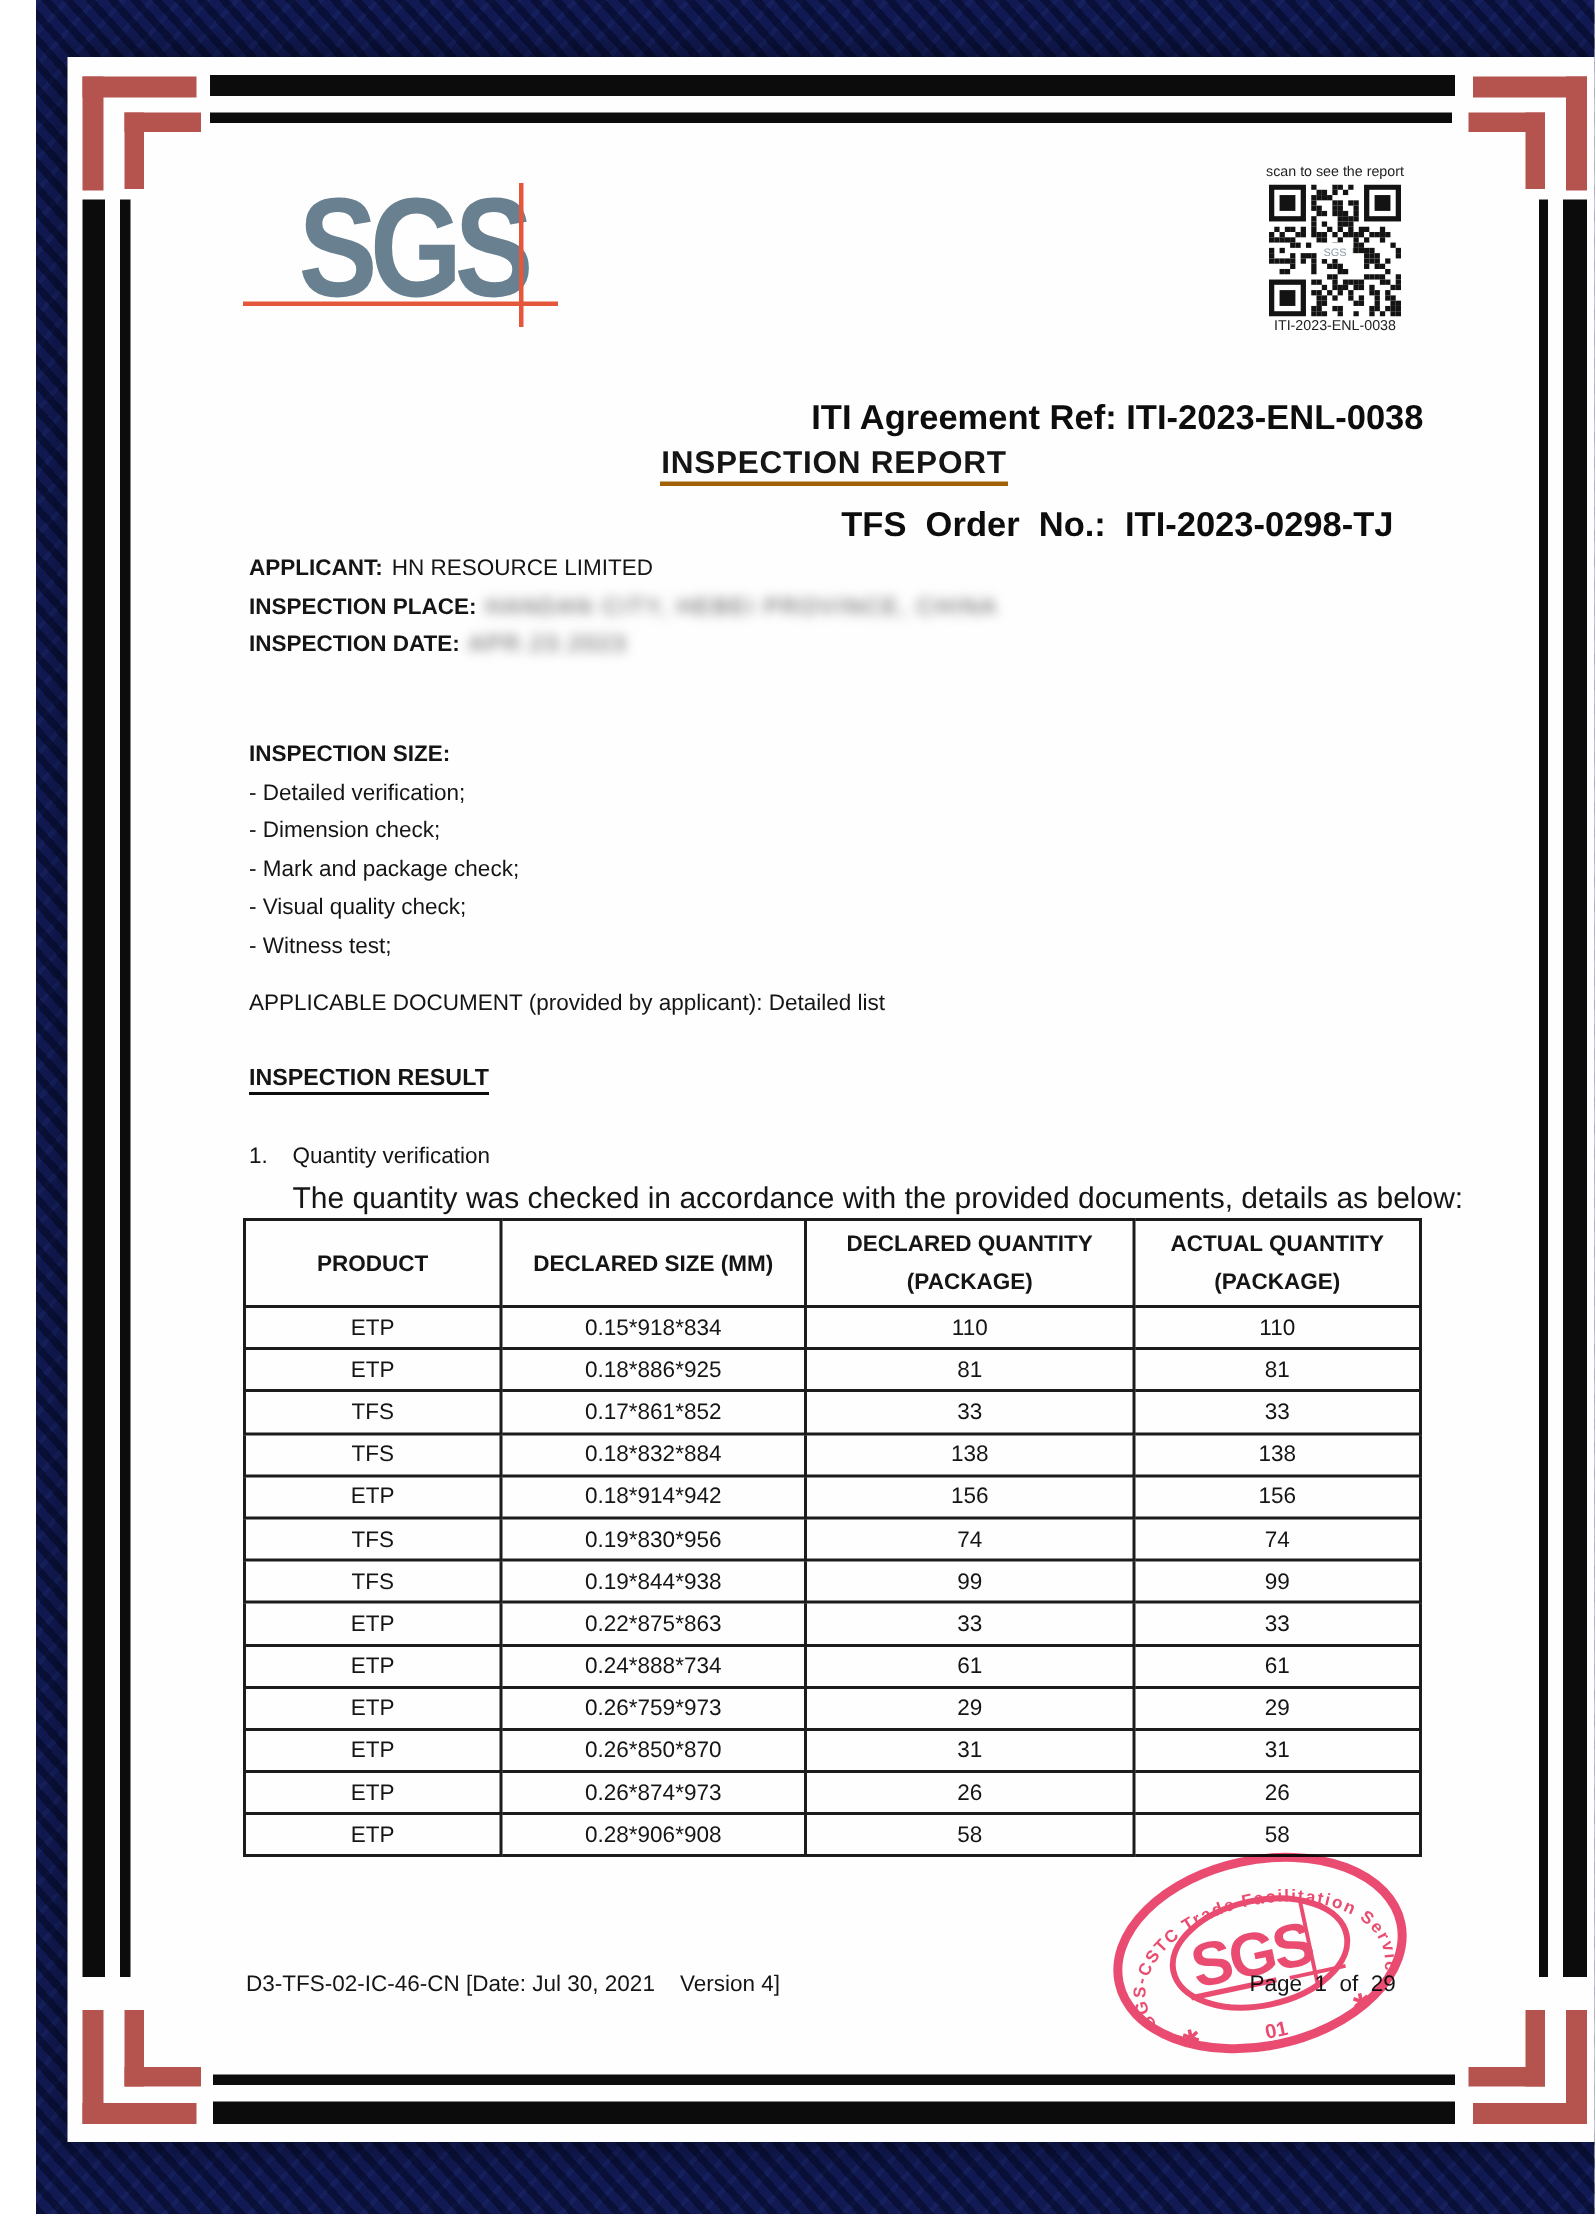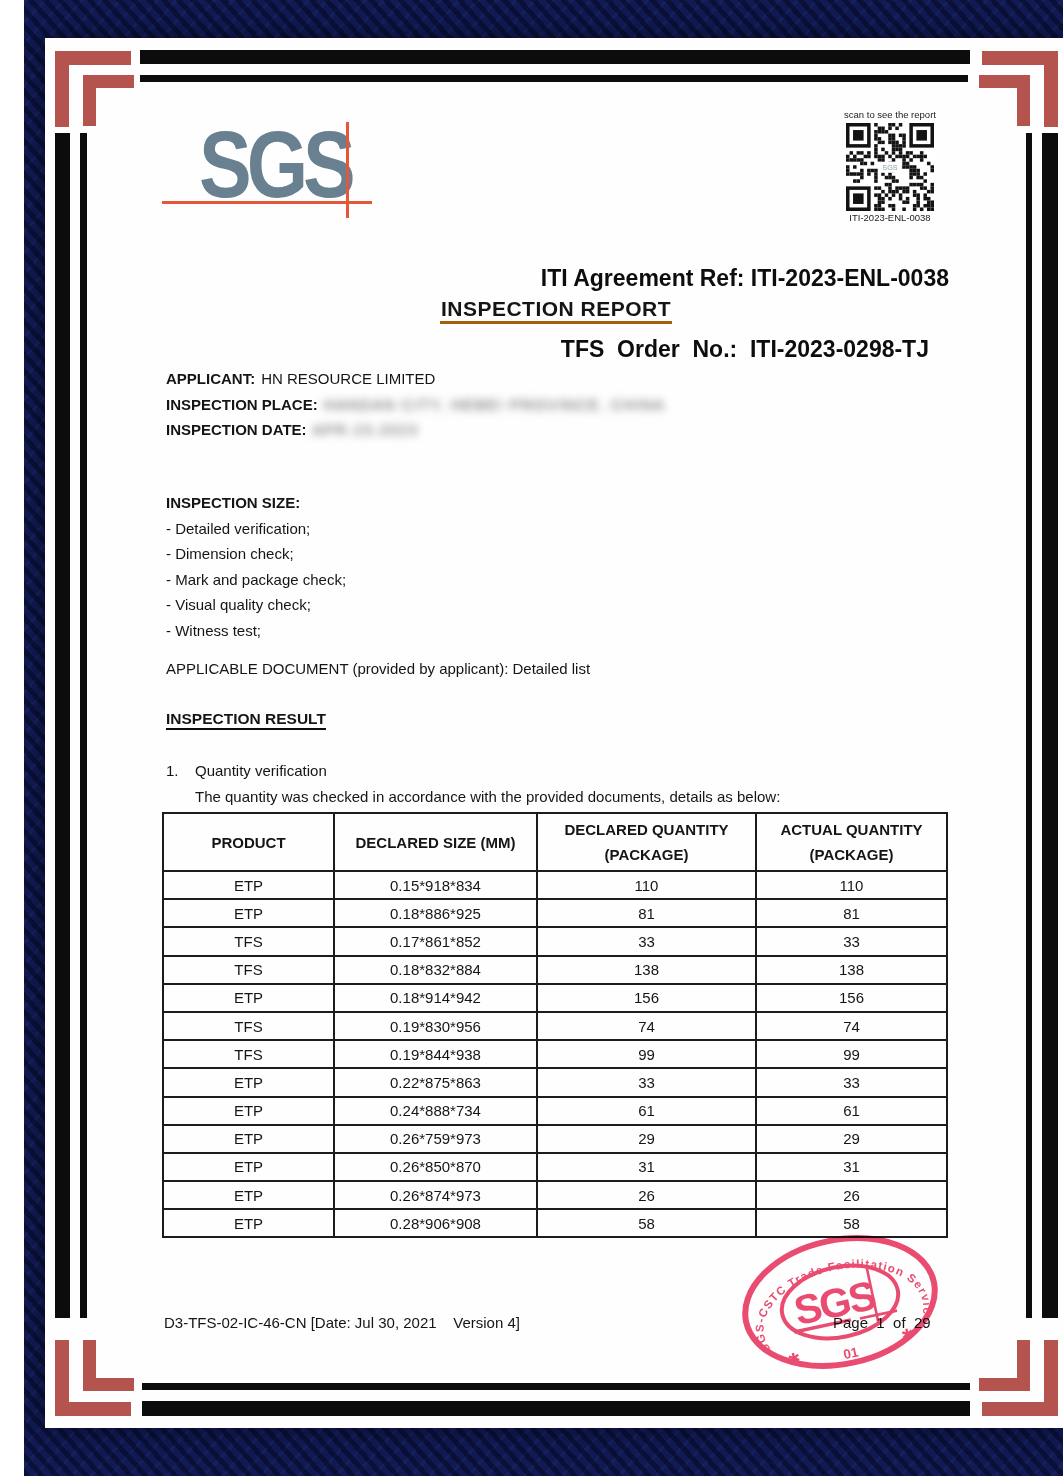--- a/index.html
+++ b/index.html
@@ -72,21 +72,21 @@
   .scope-block{position:absolute;left:121px;top:452px;width:800px;font-size:15px;line-height:25.6px}
   .scope-heading{font-weight:bold}
   
   .applicable{position:absolute;left:121px;top:622px;font-size:15px}
   .applicable .lbl{font-weight:normal}
   .result-heading{position:absolute;left:121px;top:672px;font-size:15.5px;font-weight:bold}
   .result-heading span{border-bottom:2.5px solid #0d0d0d;padding-bottom:1px}
   
   .sec1{position:absolute;left:121px;top:724px;font-size:15px}
   .sec1 .num{display:inline-block;width:29px}
-  .sec1-sub{position:absolute;left:150px;top:750px;font-size:15px}
+  .sec1-sub{position:absolute;left:150px;top:750px;font-size:20px}
   
   table.qty{position:absolute;left:117px;top:774px;width:784px;border-collapse:collapse;table-layout:fixed}
   table.qty th,table.qty td{border:2px solid #1c1c1c;text-align:center;vertical-align:middle;padding:0}
   table.qty th{height:58px;font-size:15px;font-weight:bold;line-height:25px}
   table.qty th span{display:block}
   table.qty td{height:28.2px;font-size:15px}
   
   .footer-code{position:absolute;left:119px;top:1276px;font-size:15px;white-space:pre}
   .page-info{position:absolute;left:788px;top:1276px;font-size:15px;font-weight:normal;white-space:pre}
   

